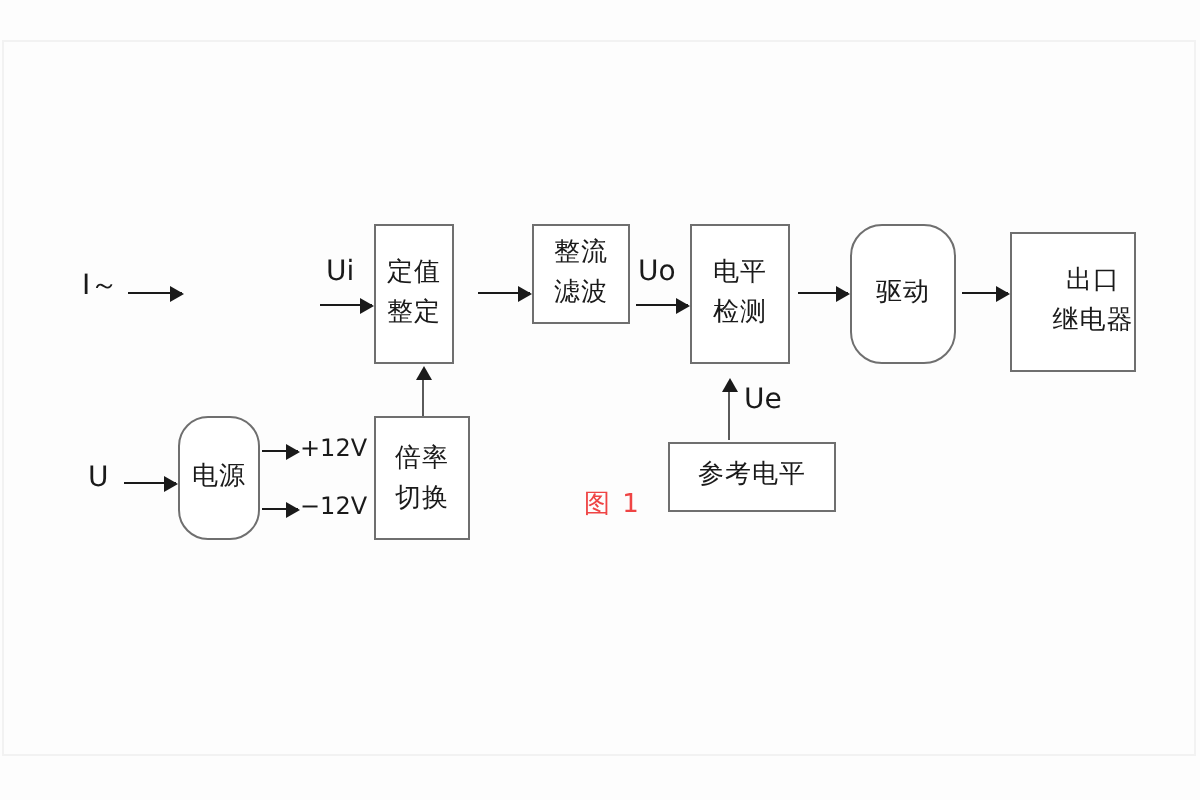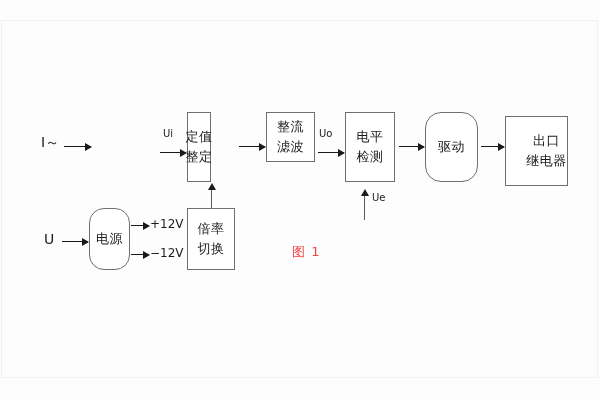--- a/index.html
+++ b/index.html
@@ -42,21 +42,21 @@
   .box .ln {
     display: block;
     white-space: nowrap;
     letter-spacing: 0.5px;
   }
   .box.one-line { font-size: 13px; }
 
   .label {
     position: absolute;
     color: #1a1a1a;
-    font-size: 10px;
+    font-size: 14px;
     white-space: nowrap;
   }
   .label.small { font-size: 12px; text-align: center; }
 
   
   .harrow {
     position: absolute;
     height: 1px;
     background: #1a1a1a;
   }
@@ -110,21 +110,21 @@
   <div id="page-border"></div>
 
   <div class="srcterm" style="left:41px; top:134px;">I～</div>
 
   <div class="harrow" style="left:64px; top:146px; width:27px;"></div>
 
 
   <div class="label" style="left:163px; top:128px;">Ui</div>
   <div class="harrow" style="left:160px; top:152px; width:26px;"></div>
 
-  <div class="box" style="left:187px; top:112px; width:24px; height:70px;">
+  <div class="box" style="left:187px; top:112px; width:40px; height:70px;">
     <span class="ln">定值</span>
     <span class="ln">整定</span>
   </div>
 
   <div class="harrow" style="left:239px; top:146px; width:26px;"></div>
 
   <div class="box" style="left:266px; top:112px; width:49px; height:50px;">
     <span class="ln">整流</span>
     <span class="ln">滤波</span>
   </div>
@@ -164,19 +164,22 @@
   <div class="harrow" style="left:131px; top:254px; width:18px;"></div>
   <div class="label small" style="left:150px; top:246px;">−12V</div>
 
   <div class="box" style="left:187px; top:208px; width:48px; height:62px;font-family:Liberation Serif, serif;">
     <span class="ln">倍率</span>
     <span class="ln">切换</span>
   </div>
 
   <div class="varrow-up" style="left:211px; top:189px; height:19px;"></div>
 
+  <div class="box one-line" style="left:334px; top:221px; width:84px; height:35px;">
+    <span class="ln">参考电平</span>
+  </div>
 
   <div class="varrow-up" style="left:364px; top:195px; height:25px;"></div>
   <div class="label" style="left:372px; top:192px;">Ue</div>
 
   <div class="caption" style="left:292px; top:243px;">图 1</div>
 
 </div>
 
 </body></html>

